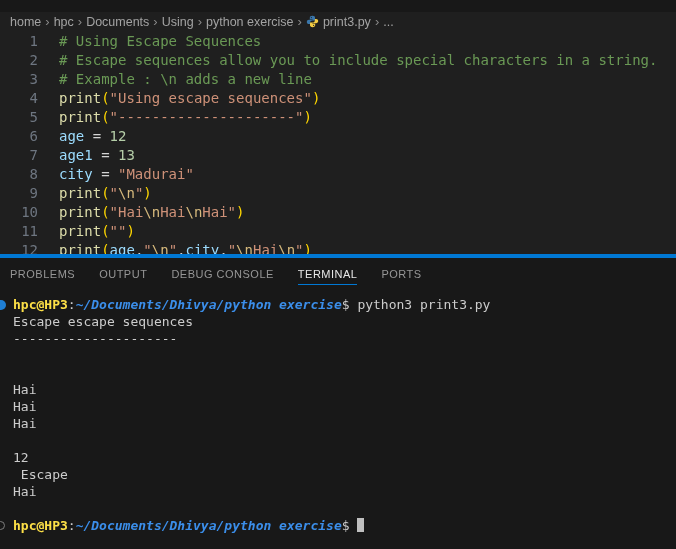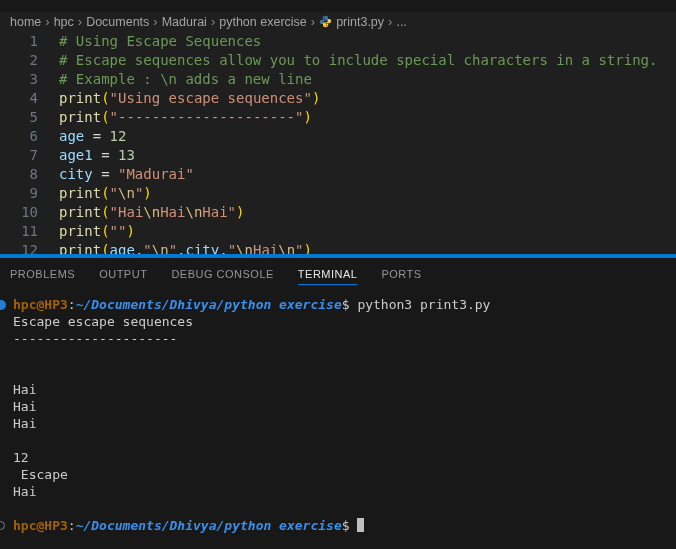--- a/index.html
+++ b/index.html
@@ -30,40 +30,40 @@
   
   .sash{position:absolute;top:254px;left:0;width:676px;height:4px;background:#0078d4;cursor:ns-resize;}
   
   .panel{position:absolute;top:258px;left:0;width:676px;height:291px;background:#181818;}
   .panel-tabs{display:flex;align-items:center;padding:10px 0 0 10px;}
   .ptab{font-size:11px;letter-spacing:.5px;color:#969696;margin-right:24px;padding-bottom:4px;border-bottom:1px solid transparent;cursor:pointer;white-space:nowrap;}
   .ptab.active{color:#e7e7e7;border-bottom-color:#0078d4;}
   
   .terminal{position:absolute;top:38px;left:0;right:0;font-family:"DejaVu Sans Mono",monospace;font-size:13px;line-height:17px;color:#cccccc;}
   .term-line{position:relative;height:17px;padding-left:13px;white-space:pre;}
-  .t-green{color:#a16207;font-weight:bold;}
+  .t-green{color:#fde047;font-weight:bold;}
   .t-blue{color:#3b8eea;font-weight:bold;font-style:italic;}
   .t-plain{color:#cccccc;}
   .deco{position:absolute;left:-4px;top:4px;width:10px;height:10px;border-radius:50%;}
   .deco.filled{background:#1f7fd4;}
   .deco.outline{width:7px;height:7px;border:1.5px solid #7d7d7d;background:transparent;}
   .cursor-block{display:inline-block;width:7px;height:14px;background:#bfbfbf;vertical-align:-2px;}
 </style>
 </head>
 <body>
 
 <div class="editor">
   <div class="breadcrumb" id="breadcrumb">
       <span class="bc-item">home</span>
       <span class="bc-sep">›</span>
       <span class="bc-item">hpc</span>
       <span class="bc-sep">›</span>
       <span class="bc-item">Documents</span>
       <span class="bc-sep">›</span>
-      <span class="bc-item">Madurai</span>
+      <span class="bc-item">Using</span>
       <span class="bc-sep">›</span>
       <span class="bc-item">python exercise</span>
       <span class="bc-sep">›</span>
       <span class="bc-item"><svg viewBox="0 0 16 16" class="bc-icon">
           <path fill="#3a76aa" d="M7.9 1c-2.1 0-3.2.9-3.2 2.3v1.9h3.4v.6H3.6C2.1 5.8 1 6.9 1 8.5s1.1 2.7 2.6 2.7h1.5V9.3c0-1.5 1.2-2.5 2.7-2.5h3.3V3.3C11.1 1.9 10 1 7.9 1zM6.6 2.5c.4 0 .7.3.7.7s-.3.7-.7.7-.7-.3-.7-.7.3-.7.7-.7z"></path>
           <path fill="#f2cb43" d="M8.1 15c2.1 0 3.2-.9 3.2-2.3v-1.9H7.9v-.6h4.5c1.5 0 2.6-1.1 2.6-2.7S13.9 4.8 12.4 4.8h-1.5v1.9c0 1.5-1.2 2.5-2.7 2.5H4.9v3.5C4.9 14.1 6 15 8.1 15zm1.3-1.5c-.4 0-.7-.3-.7-.7s.3-.7.7-.7.7.3.7.7-.3.7-.7.7z"></path>
         </svg>print3.py</span>
       <span class="bc-sep">›</span>
       <span class="bc-item">...</span>
     </div>

